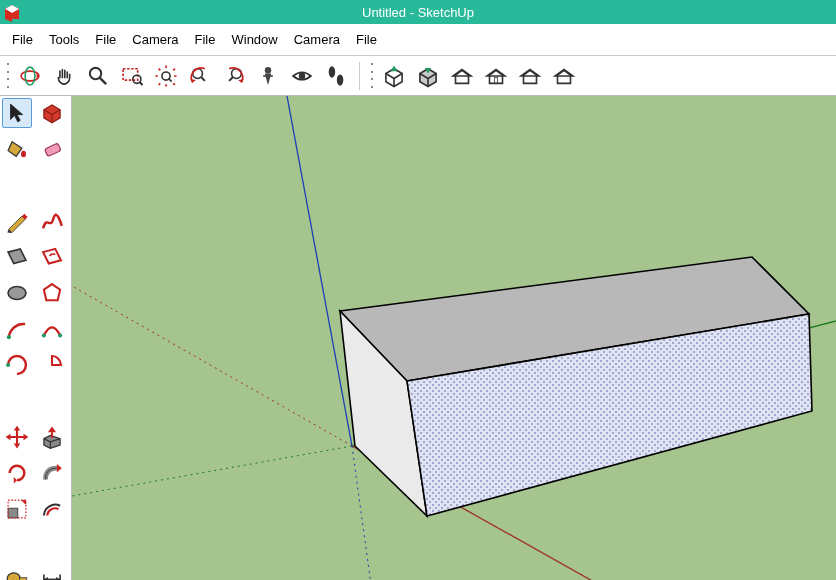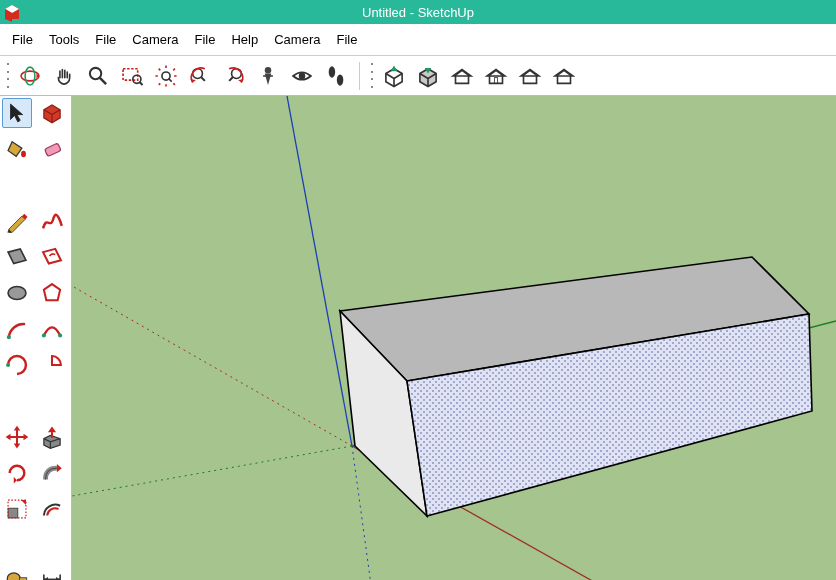--- a/index.html
+++ b/index.html
@@ -63,21 +63,21 @@
     </span>
     <span class="title">Untitled - SketchUp</span>
   </div>
 
   <div class="menubar">
     <div class="menu-item">File</div>
     <div class="menu-item">Tools</div>
     <div class="menu-item">File</div>
     <div class="menu-item">Camera</div>
     <div class="menu-item">File</div>
-    <div class="menu-item">Help</div>
+    <div class="menu-item">Window</div>
     <div class="menu-item">Camera</div>
     <div class="menu-item">File</div>
   </div>
 
   <div class="h-toolbar">
     <div class="grip">
         <span></span>
         <span></span>
         <span></span>
         <span></span>

